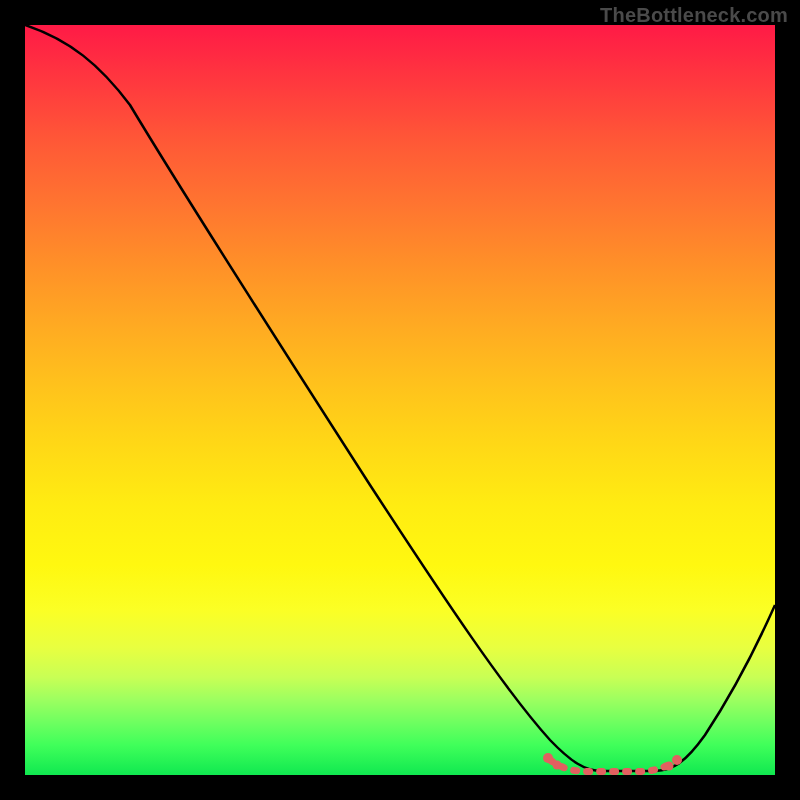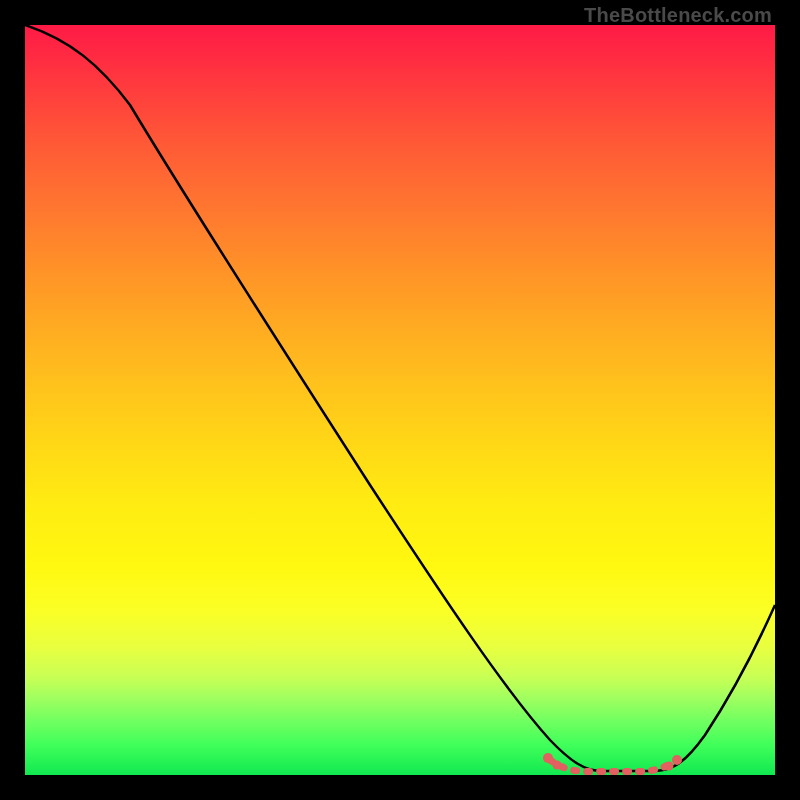--- a/index.html
+++ b/index.html
@@ -12,21 +12,21 @@
   }
   .container {
     width: 800px;
     height: 800px;
     position: relative;
     background: #000;
   }
   .watermark {
     position: absolute;
     top: 4px;
-    right: 28px;
+    right: 12px;
     color: #4a4a4a;
     font-size: 20px;
     font-weight: bold;
     z-index: 10;
     letter-spacing: 0.2px;
   }
   .plot-area {
     position: absolute;
     left: 25px;
     top: 25px;

